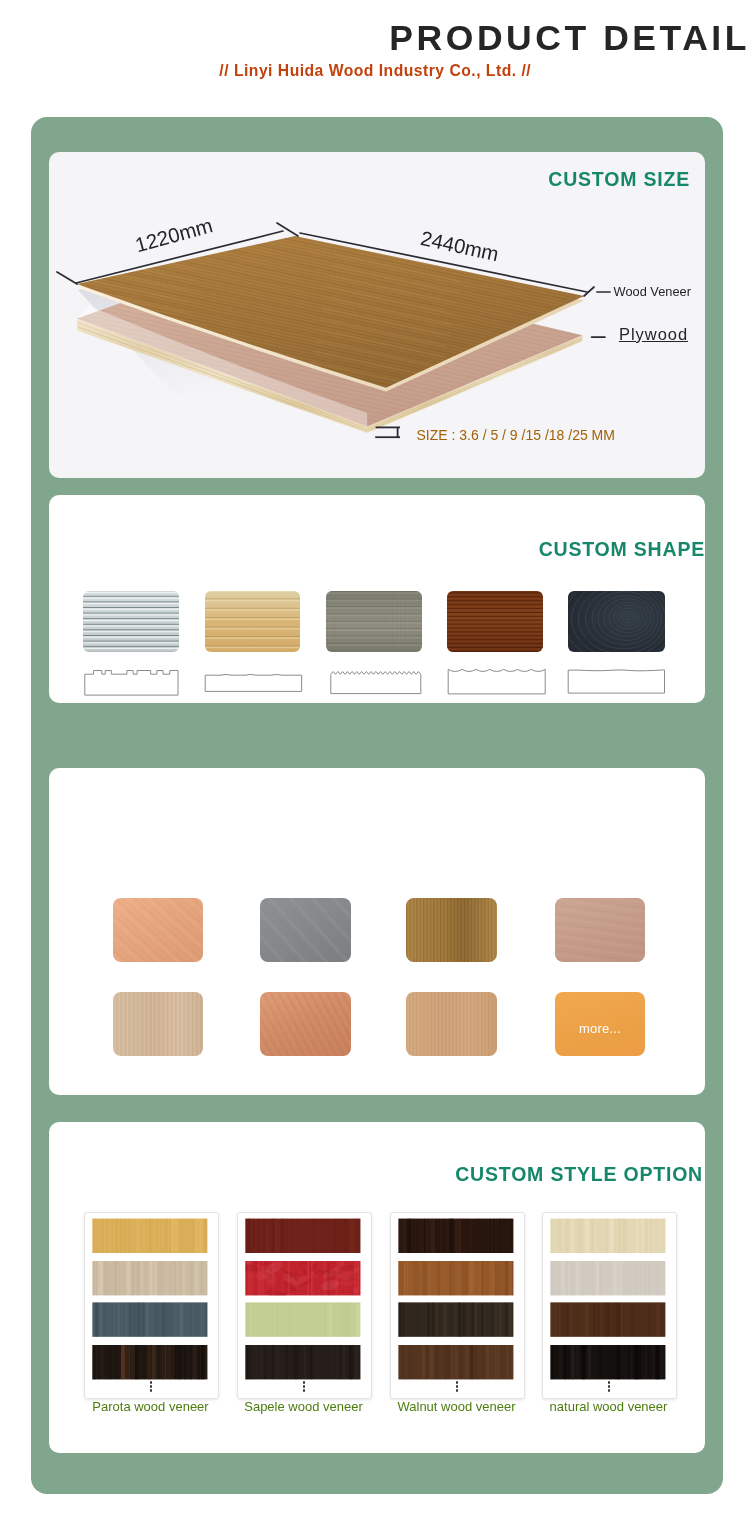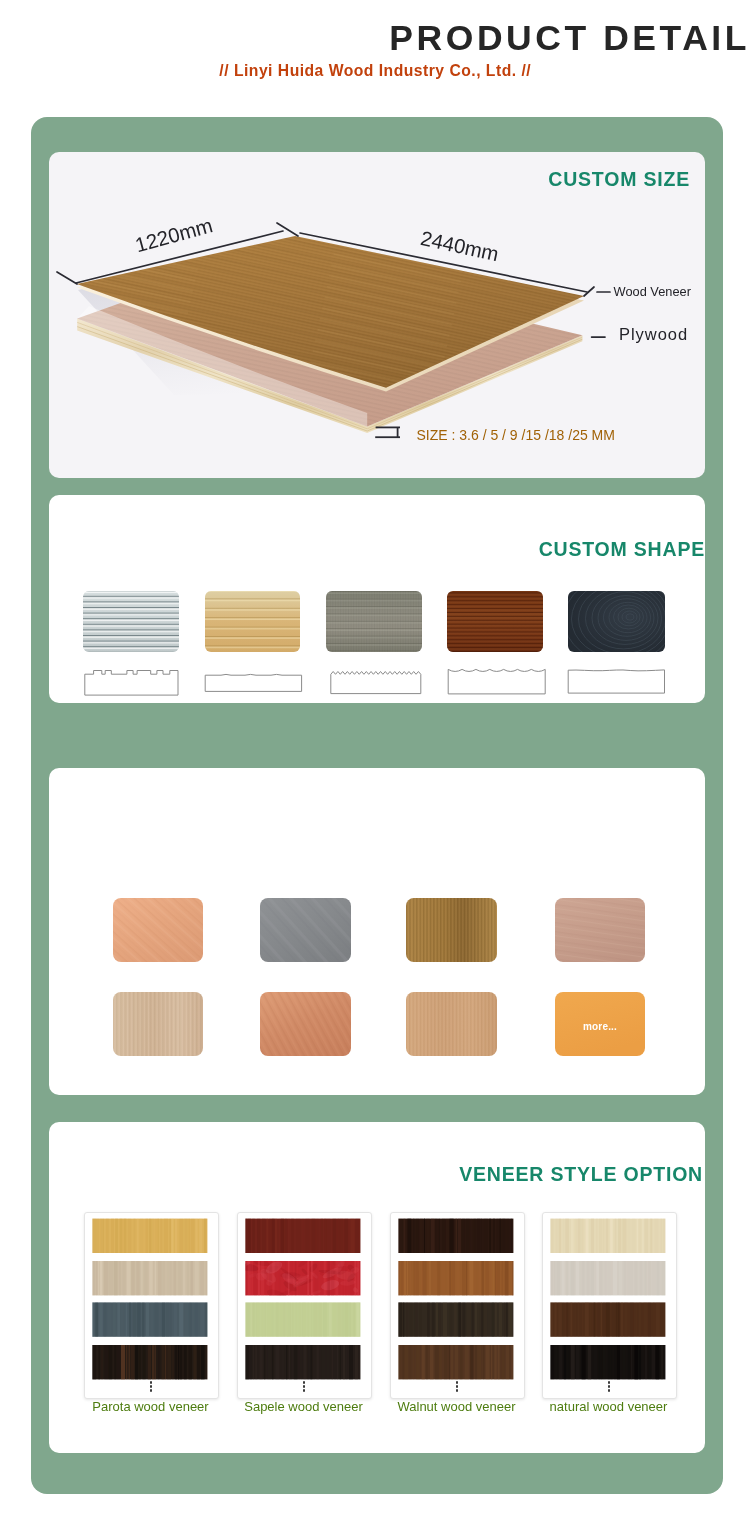--- a/index.html
+++ b/index.html
@@ -22,41 +22,41 @@
   .c1{left:49px;top:152px;width:656px;height:326px;background:#f5f4f7;}
   .c2{left:49px;top:495px;width:656px;height:208px;}
   .c3{left:49px;top:768px;width:656px;height:327px;}
   .c4{left:49px;top:1122px;width:656px;height:331px;}
 
   .ctitle{position:absolute;width:100%;text-align:right;font-size:19.5px;
      font-weight:bold;color:#17876a;letter-spacing:0.8px;line-height:1;}
 
   .svgwrap{position:absolute;left:0;top:0;}
   .more-lbl{position:absolute;width:91px;text-align:center;color:#ffffff;
-     font-size:10px;font-weight:bold;letter-spacing:0.2px;}
+     font-size:13px;font-weight:normal;letter-spacing:0.2px;}
 
   .vpanel{position:absolute;width:133px;height:185px;background:#fff;
      border:1px solid #e4e4e4;border-radius:3px;
      box-shadow:0 1px 3px rgba(0,0,0,0.10);}
   .vdots{position:absolute;width:133px;height:12px;}
   .vdots i{position:absolute;left:65.5px;width:2.4px;height:2.4px;border-radius:50%;
      background:#3b3b3b;display:block;}
   .vdots i:nth-child(1){top:0;}
   .vdots i:nth-child(2){top:4.1px;}
   .vdots i:nth-child(3){top:8.2px;}
   .vlabel{position:absolute;text-align:center;font-size:13px;color:#4d7c0f;
      line-height:1;white-space:nowrap;}
 
   .dimlbl{position:absolute;color:#232329;font-size:20.4px;line-height:1;
      white-space:nowrap;transform-origin:0 0;}
   .dw{left:84px;top:84px;transform:rotate(-15.3deg);}
   .dl{left:374px;top:76px;transform:rotate(12.2deg);}
   .callout{position:absolute;color:#232329;line-height:1;white-space:nowrap;}
   .cv{left:564.6px;top:133.7px;font-size:12.8px;}
-  .cp{left:570px;top:173.7px;font-size:16.5px;letter-spacing:0.95px;}
+  .cp{left:570px;top:173.7px;font-size:16.5px;letter-spacing:0.95px;text-decoration:underline;}
   .sizetxt{position:absolute;left:367.5px;top:275.7px;color:#a16207;
      font-size:14px;line-height:1;white-space:nowrap;}
 </style>
 </head>
 <body>
 
 <div class="page">
   <div class="hdr-title">PRODUCT DETAIL</div>
   <div class="hdr-sub">// Linyi Huida Wood Industry Co., Ltd.  //</div>
   <div class="green"></div>
@@ -395,21 +395,21 @@
         <rect x="357" y="224" width="91" height="64" rx="8" fill="url(#cg7)"></rect>
       </g>
       <g>
         <rect x="506" y="224" width="90" height="64" rx="8" fill="url(#cl8)"></rect>
       </g>
     </svg>
     <div class="more-lbl" style="left:506px;top:253px;width:90px;">more...</div>
   </div>
 
   <div class="card c4">
-    <div class="ctitle" style="top:42.5px;transform:translateX(-2px)">VENEER STYLE OPTION</div>
+    <div class="ctitle" style="top:42.5px;transform:translateX(-2px)">CUSTOM STYLE OPTION</div>
 
     <div class="vpanel" style="left:35px;top:90px"></div>
     <div class="vpanel" style="left:188px;top:90px"></div>
     <div class="vpanel" style="left:341px;top:90px"></div>
     <div class="vpanel" style="left:493px;top:90px"></div>
 
     <svg class="svgwrap" width="656" height="331" viewBox="0 0 656 331">
       <defs>
           <clipPath id="clipSap2">
             <rect x="196.4" y="139.0" width="115" height="34.4"></rect>

